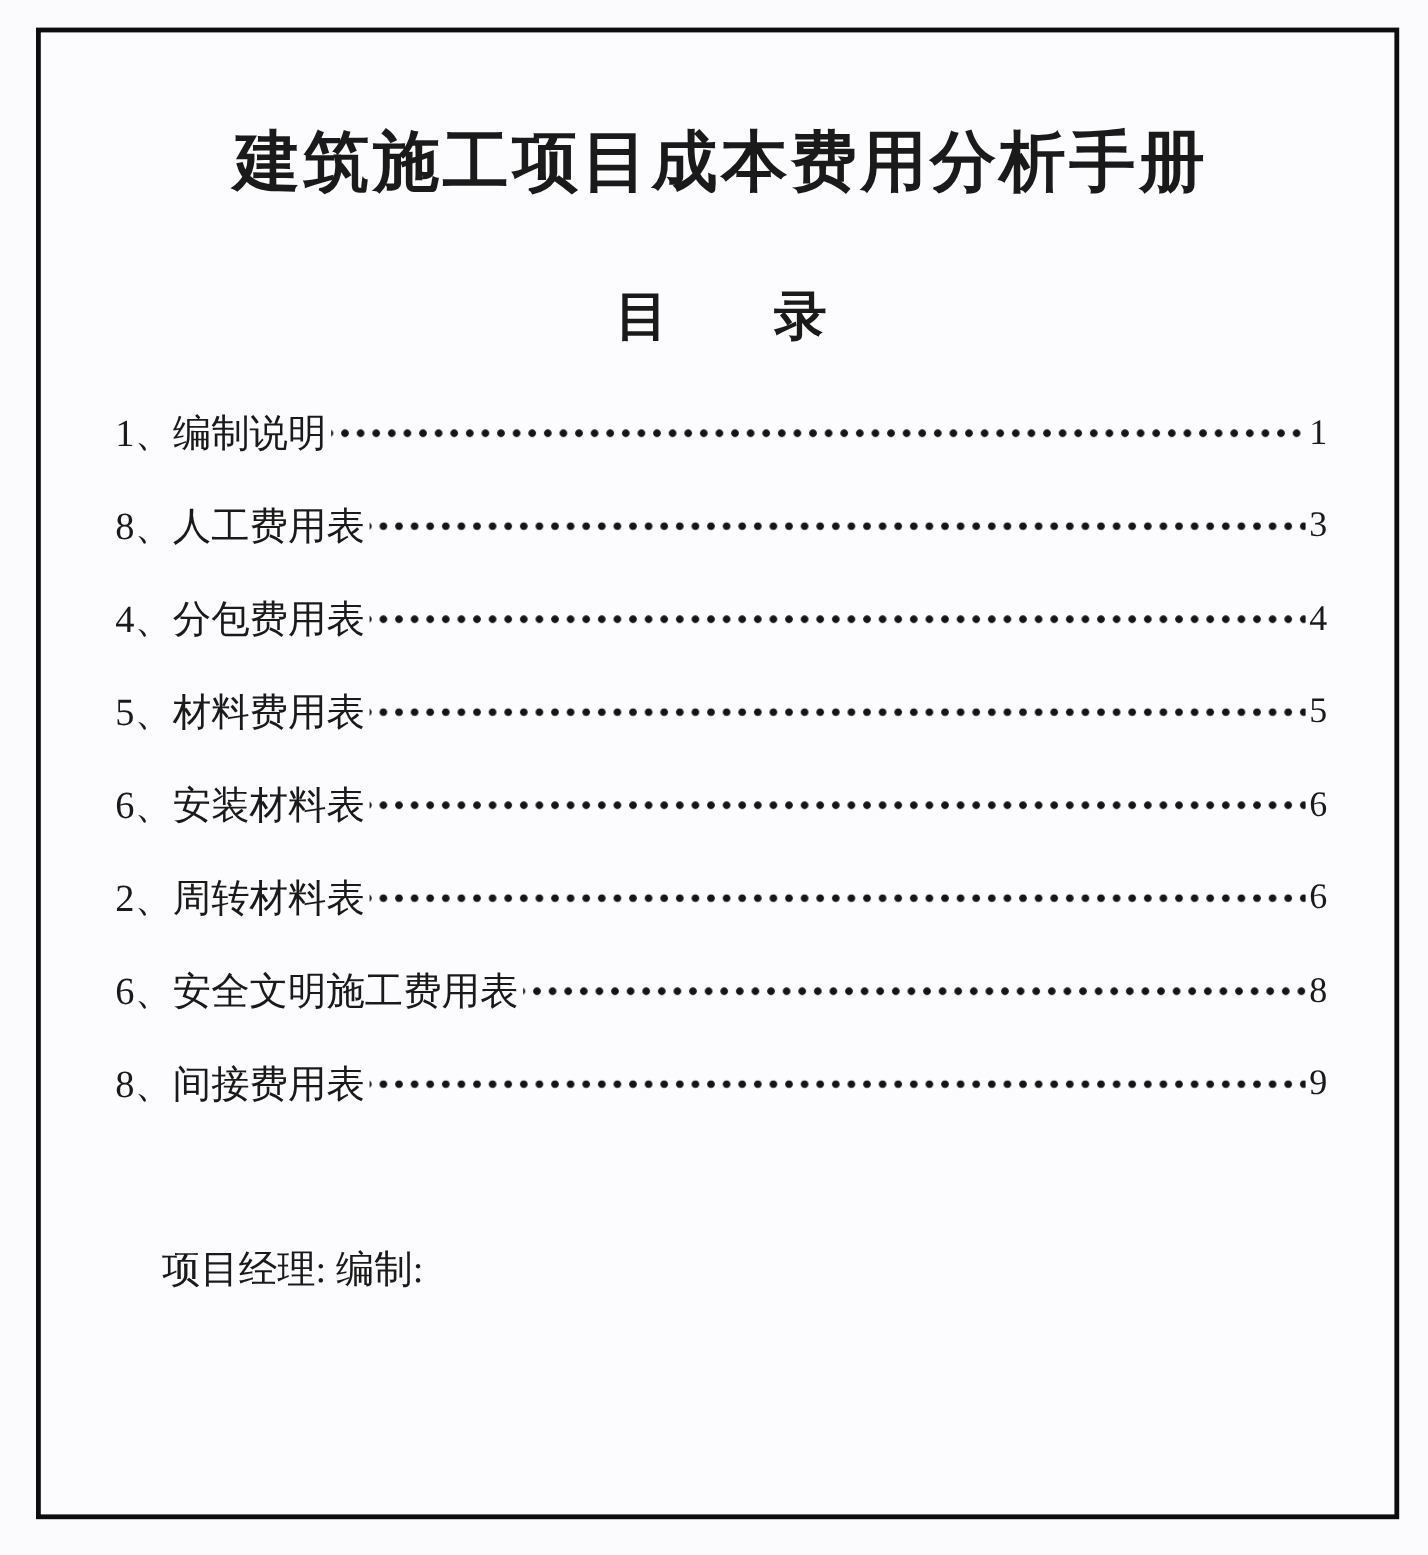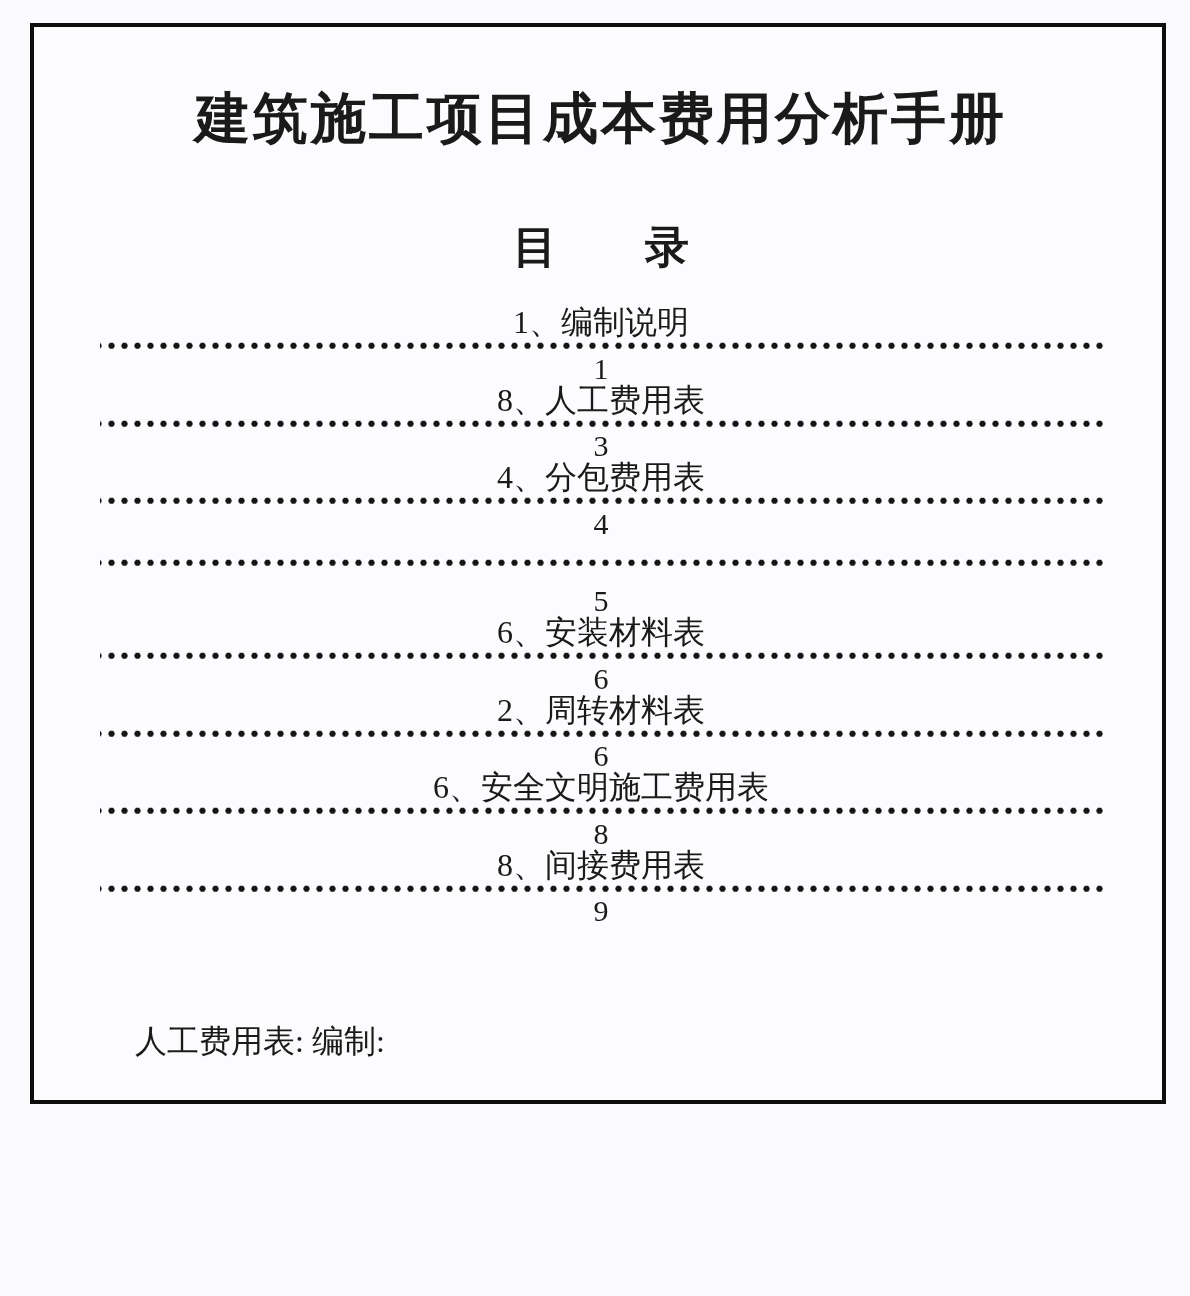--- a/index.html
+++ b/index.html
@@ -11,23 +11,23 @@
     color: #1a1a1a;
     font-family: "Liberation Serif", "DejaVu Serif", serif;
     position: relative;
     overflow: hidden;
   }
   .frame {
     position: absolute;
     left: 30px;
     top: 23px;
     width: 1136px;
-    height: 1081px;
+    height: 1243px;
     border: 4px solid #0d0d0d;
-    padding: 0 56px 0 62px;
+    padding: 16px 56px 0 62px;
     background: #fcfcfe;
   }
   .doc-title {
     margin-top: 64px;
     text-align: center;
     font-size: 55px;
     font-weight: bold;
     line-height: 1;
     letter-spacing: 3px;
     white-space: nowrap;
@@ -39,21 +39,20 @@
     gap: 88px;
     font-size: 44px;
     font-weight: bold;
     line-height: 1;
   }
   .toc-list { margin-top: 36px; }
   .toc-row {
     height: 77.5px;
     display: flex;
     align-items: center;
-    flex-direction: column;
   }
   .toc-text {
     font-size: 32px;
     line-height: 1;
     white-space: nowrap;
   }
   .leader {
     flex: 1;
     align-self: stretch;
     margin: 0 3px 0 4px;
@@ -102,20 +101,21 @@
       <span class="toc-page">3</span>
     </div>
 
     <div class="toc-row">
       <span class="toc-text">4、分包费用表</span>
       <span class="leader"></span>
       <span class="toc-page">4</span>
     </div>
 
     <div class="toc-row">
+      <span class="toc-text">5、材料费用表</span>
       <span class="leader"></span>
       <span class="toc-page">5</span>
     </div>
 
     <div class="toc-row">
       <span class="toc-text">6、安装材料表</span>
       <span class="leader"></span>
       <span class="toc-page">6</span>
     </div>
 
@@ -134,17 +134,17 @@
 
     <div class="toc-row">
       <span class="toc-text">8、间接费用表</span>
       <span class="leader"></span>
       <span class="toc-page">9</span>
     </div>
 
   </div>
 
   <div class="page-footer">
-    <span class="footer-manager">人工费用表:</span>
+    <span class="footer-manager">项目经理:</span>
     <span class="footer-compiler">编制:</span>
   </div>
 
 </div>
 
 </body></html>

